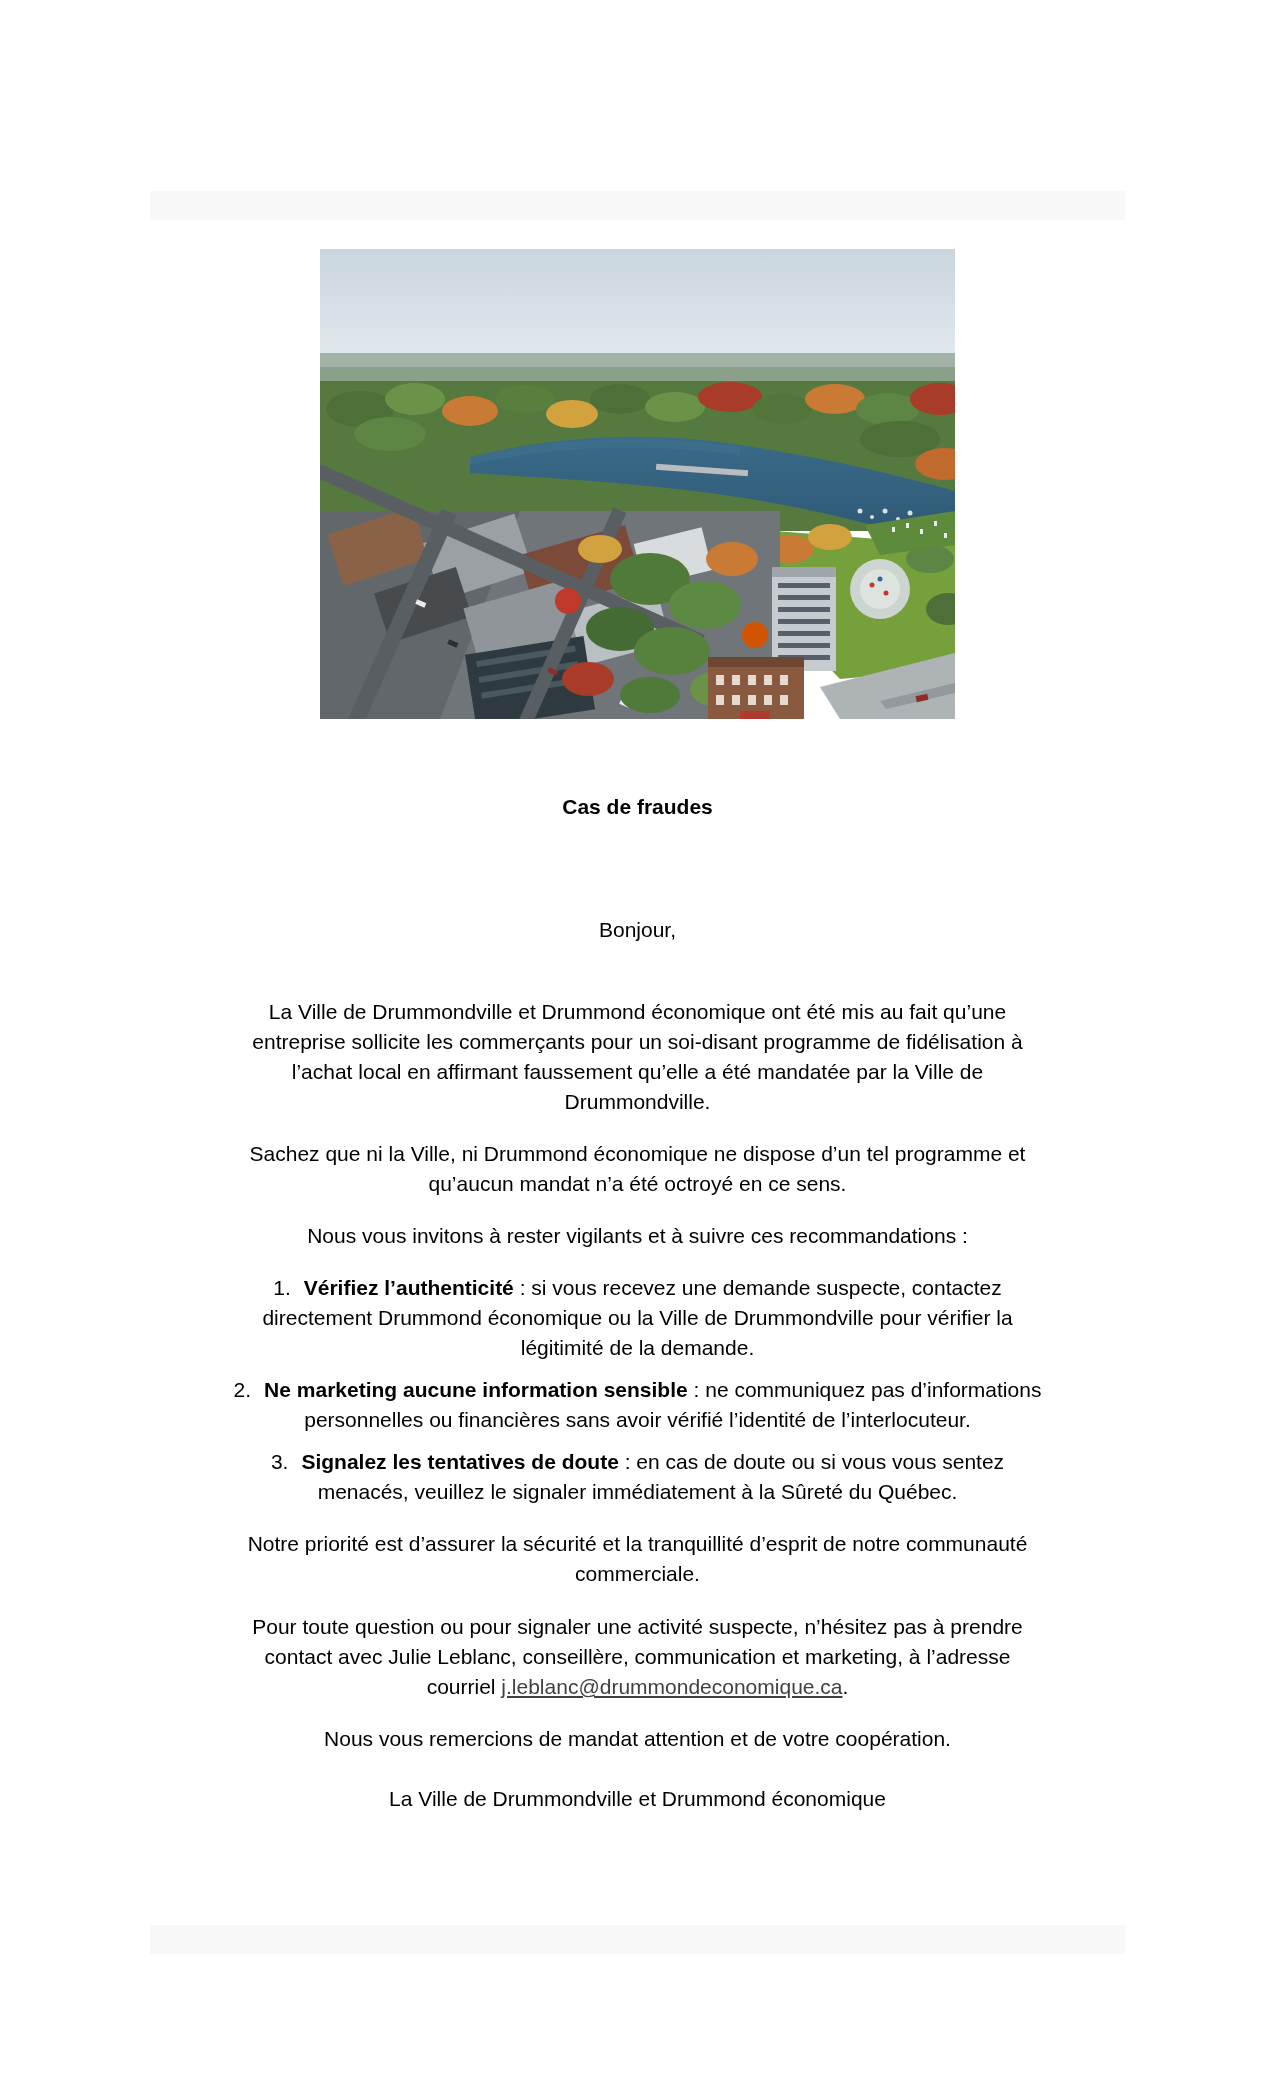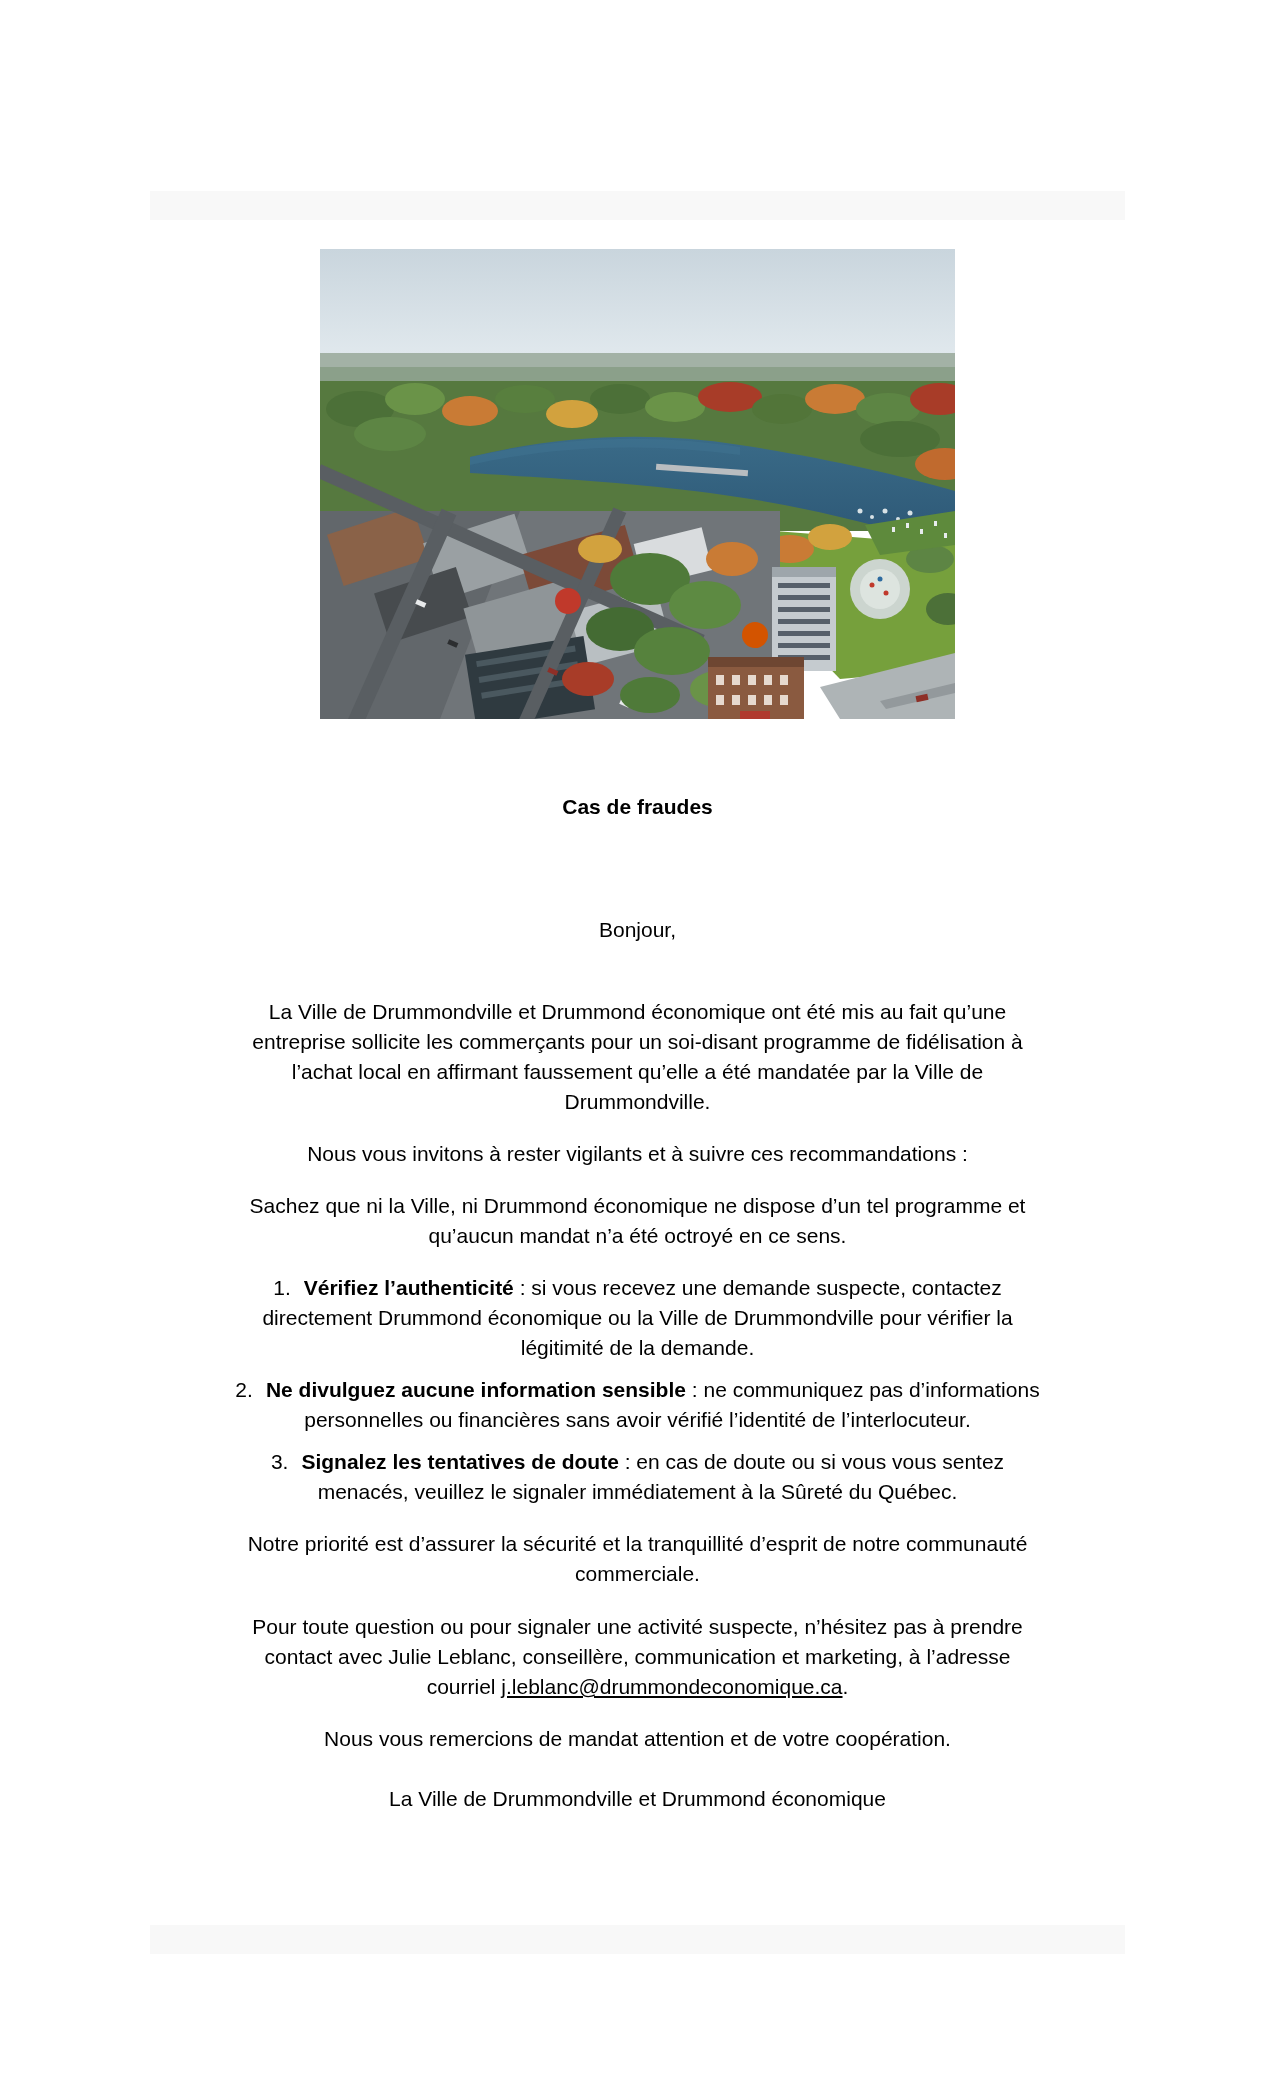--- a/index.html
+++ b/index.html
@@ -41,21 +41,21 @@
     margin:76px 0 0;
   }
   .greeting { margin:96px 0 0; }
   p { margin:22px 0; }
   .intro { margin-top:52px; }
   .list-item { margin:12px 0; }
   .list-item.first { margin-top:20px;text-align:center; }
   .num { padding-right:13px; }
   .contact-par { margin-top:23px; }
   .signature { margin-top:30px; }
-  .email-link { color:#000000; text-decoration:underline; cursor:pointer; }
+  .email-link { color:#404040; text-decoration:underline; cursor:pointer; }
   .bar.bottom { margin-top:88px; }
 </style>
 </head>
 <body>
 
 <div class="bar top"></div>
 
 <figure class="hero">
   <svg viewBox="0 0 635 470" xmlns="http://www.w3.org/2000/svg">
     <defs>
@@ -218,27 +218,27 @@
   </svg>
 </figure>
 
 <div class="content">
   <h1 class="title">Cas de fraudes</h1>
 
   <p class="greeting">Bonjour,</p>
 
   <p class="intro">La Ville de Drummondville et Drummond économique ont été mis au fait qu’une entreprise sollicite les commerçants pour un soi-disant programme de fidélisation à l’achat local en affirmant faussement qu’elle a été mandatée par la Ville de Drummondville.</p>
 
+  <p>Sachez que ni la Ville, ni Drummond économique ne dispose d’un tel programme et qu’aucun mandat n’a été octroyé en ce sens.</p>
+
   <p>Nous vous invitons à rester vigilants et à suivre ces recommandations :</p>
 
-  <p>Sachez que ni la Ville, ni Drummond économique ne dispose d’un tel programme et qu’aucun mandat n’a été octroyé en ce sens.</p>
-
   <p class="list-item first"><span class="num">1.</span><b>Vérifiez l’authenticité</b><span> : si vous recevez une demande suspecte, contactez directement Drummond économique ou la Ville de Drummondville pour vérifier la légitimité de la demande.</span></p>
 
-  <p class="list-item"><span class="num">2.</span><b>Ne divulguez aucune information sensible</b><span> : ne communiquez pas d’informations personnelles ou financières sans avoir vérifié l’identité de l’interlocuteur.</span></p>
+  <p class="list-item"><span class="num">2.</span><b>Ne marketing aucune information sensible</b><span> : ne communiquez pas d’informations personnelles ou financières sans avoir vérifié l’identité de l’interlocuteur.</span></p>
 
   <p class="list-item"><span class="num">3.</span><b>Signalez les tentatives de doute</b><span> : en cas de doute ou si vous vous sentez menacés, veuillez le signaler immédiatement à la Sûreté du Québec.</span></p>
 
   <p>Notre priorité est d’assurer la sécurité et la tranquillité d’esprit de notre communauté commerciale.</p>
 
   <p class="contact-par"><span>Pour toute question ou pour signaler une activité suspecte, n’hésitez pas à prendre contact avec Julie Leblanc, conseillère, communication et marketing, à l’adresse courriel </span><a class="email-link" href="#">j.leblanc@drummondeconomique.ca</a><span>.</span></p>
 
   <p>Nous vous remercions de mandat attention et de votre coopération.</p>
 
   <p class="signature">La Ville de Drummondville et Drummond économique</p>

